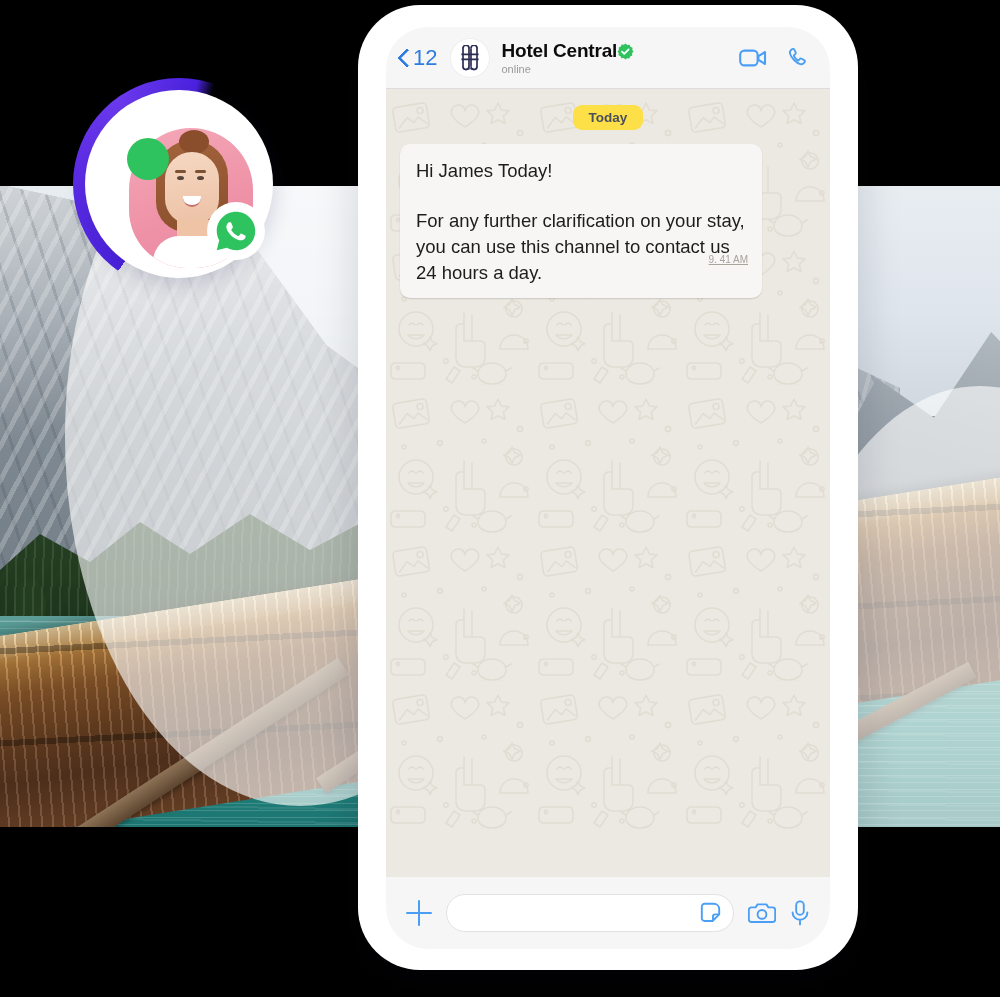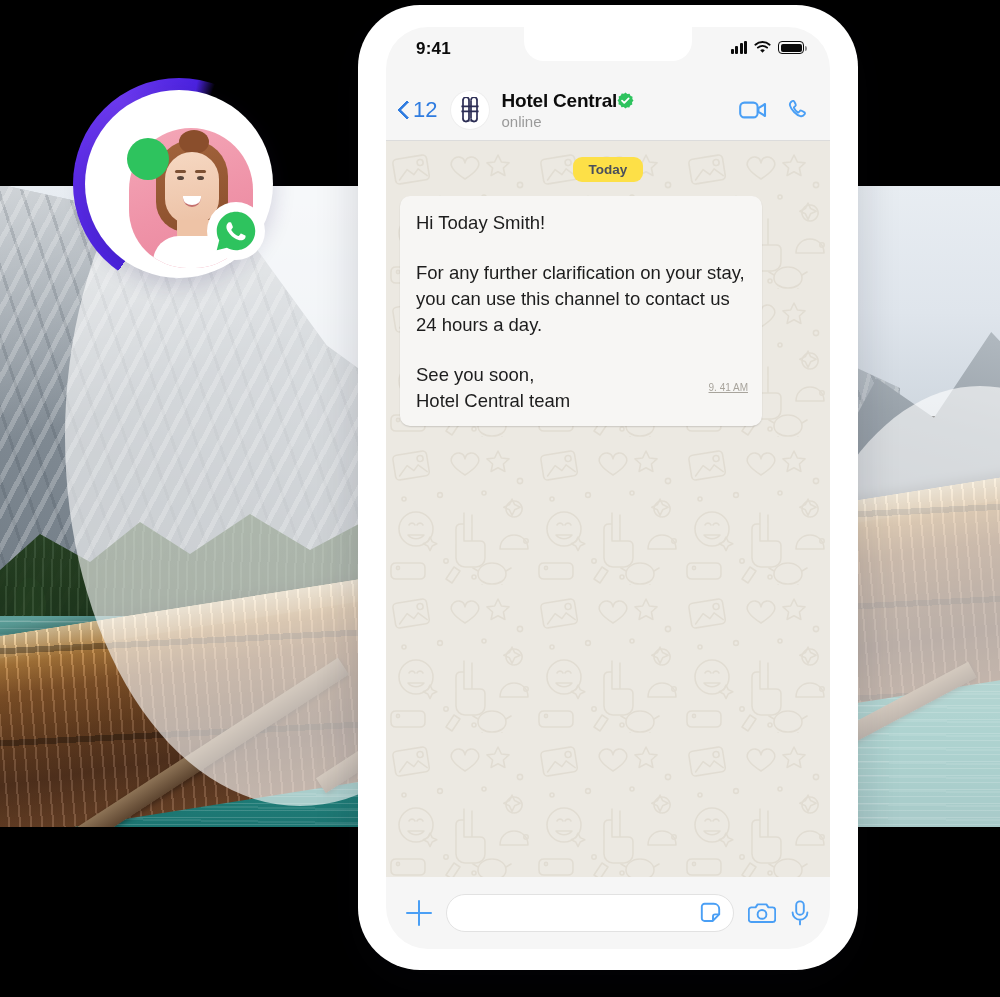--- a/index.html
+++ b/index.html
@@ -379,21 +379,21 @@
     color: #0c0c0c;
     letter-spacing: -.2px;
     white-space: nowrap;
   }
   .verified {
     width: 17px; height: 17px;
     flex: 0 0 17px;
   }
   .verified svg { display: block; }
   .hdr-status {
-    font-size: 15px;
+    font-size: 11px;
     color: #9a9a9a;
     margin-top: 1px;
   }
   .hdr-actions {
     margin-left: auto;
     display: flex; align-items: center; gap: 18px;
   }
   .hdr-actions svg { display: block; }
 
   
@@ -546,42 +546,20 @@
           <path fill="#2ec35e" d="M24 3C12.4 3 3 12.4 3 24c0 3.7 1 7.2 2.7 10.2L3 45l11.1-2.6C17 43.9 20.4 45 24 45c11.6 0 21-9.4 21-21S35.6 3 24 3z"></path>
           <path fill="#ffffff" d="M33.6 28.6c-.5-.3-3.1-1.5-3.6-1.7-.5-.2-.8-.3-1.2.3-.3.5-1.3 1.7-1.6 2-.3.3-.6.4-1.1.1-.5-.3-2.2-.8-4.2-2.6-1.5-1.4-2.6-3.1-2.9-3.6-.3-.5 0-.8.2-1.1.2-.2.5-.6.8-.9.2-.3.3-.5.5-.9.2-.3.1-.7 0-.9-.1-.3-1.2-2.9-1.6-3.9-.4-1-.9-.9-1.2-.9h-1c-.3 0-.9.1-1.4.7-.5.5-1.8 1.8-1.8 4.4s1.9 5.1 2.1 5.5c.3.4 3.7 5.7 9 7.8 3.2 1.3 4.4 1.4 6 1.2 1-.2 3.1-1.3 3.5-2.5.4-1.2.4-2.3.3-2.5-.1-.2-.4-.3-.9-.5z"></path>
         </svg>
       </div>
     </div>
   </div>
 
   <div class="phone">
     <div class="phone-screen">
 
-      <div class="statusbar">
-        <div class="notch"></div>
-        <div class="sb-time">9:41</div>
-        <div class="sb-icons">
-          <span class="sig">
-              <i></i>
-              <i></i>
-              <i></i>
-              <i></i>
-            </span>
-          <span class="wifi">
-            <svg width="17" height="13" viewBox="0 0 17 13" aria-hidden="true">
-              <path d="M8.5 11.8 6.2 9.2a3.6 3.6 0 0 1 4.6 0L8.5 11.8z" fill="#0b0b0b"></path>
-              <path d="M3.9 6.6a6.9 6.9 0 0 1 9.2 0" stroke="#0b0b0b" stroke-width="1.9" fill="none" stroke-linecap="round"></path>
-              <path d="M1.4 3.7a10.6 10.6 0 0 1 14.2 0" stroke="#0b0b0b" stroke-width="1.9" fill="none" stroke-linecap="round"></path>
-            </svg>
-          </span>
-          <span class="batt">
-              <i></i>
-            </span>
-        </div>
-      </div>
 
       <div class="chat-header">
         <div class="back-btn">
           <span class="chev"></span>
           <span class="back-count">12</span>
         </div>
         <div class="hdr-avatar">
           <svg width="24" height="26" viewBox="0 0 24 26" aria-hidden="true">
             <g stroke="#2c2d55" stroke-width="1.7" fill="none">
               <path d="M5 3.2v18.4M11 3.2v18.4M19 3.2v18.4" stroke-linecap="round"></path>
@@ -661,26 +639,22 @@
             </pattern>
           </defs>
           <rect width="444" height="740" fill="url(#wadoodle)"></rect>
         </svg>
 
         <div class="date-pill-wrap">
           <span class="date-pill">Today</span>
         </div>
 
         <div class="bubble">
-          <p>Hi Today Smith!</p>
+          <p>Hi James Today!</p>
           <p>For any further clarification on your stay, you can use this channel to contact us 24 hours a day.</p>
-          <p>
-              <span class="sign-line">See you soon,</span>
-              <span class="sign-line">Hotel Central team</span>
-            </p>
           <span class="bubble-time">9. 41 AM</span>
         </div>
       </div>
 
       <div class="input-bar">
         <span class="plus-btn"></span>
         <div class="text-field">
           <input class="text-input" type="text" placeholder="" style="">
           <span class="sticker-btn">
             <svg width="24" height="24" viewBox="0 0 24 24" aria-hidden="true">

